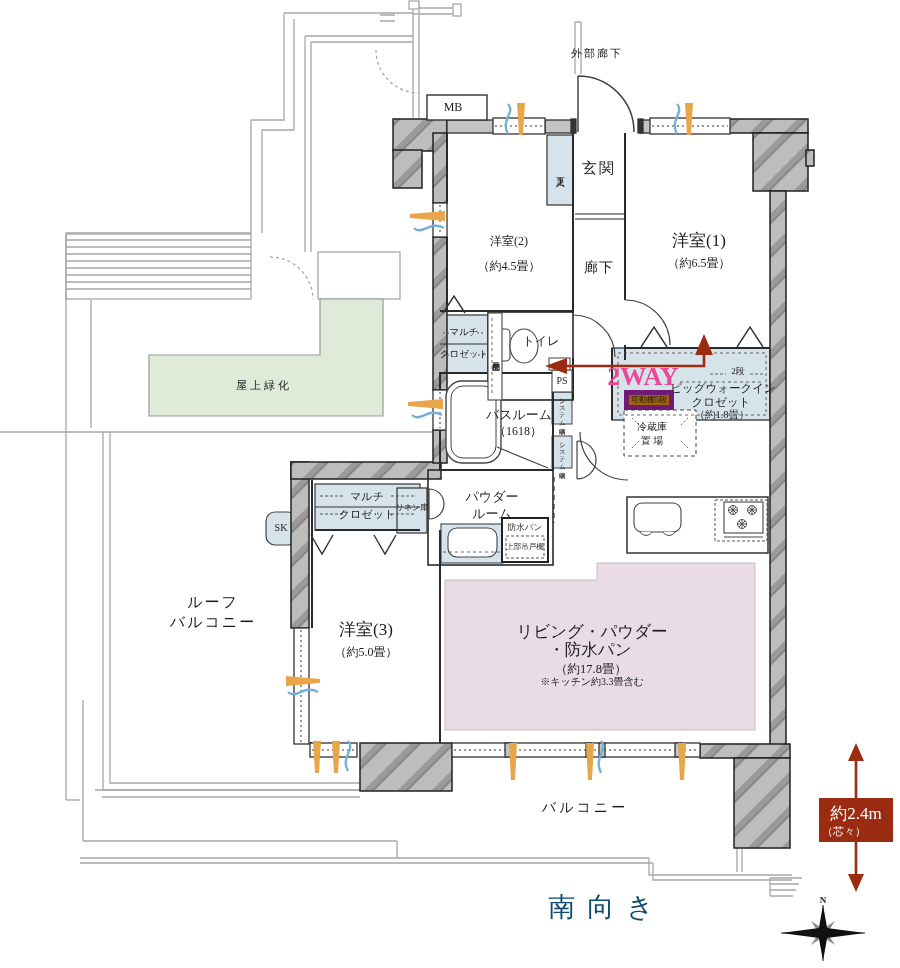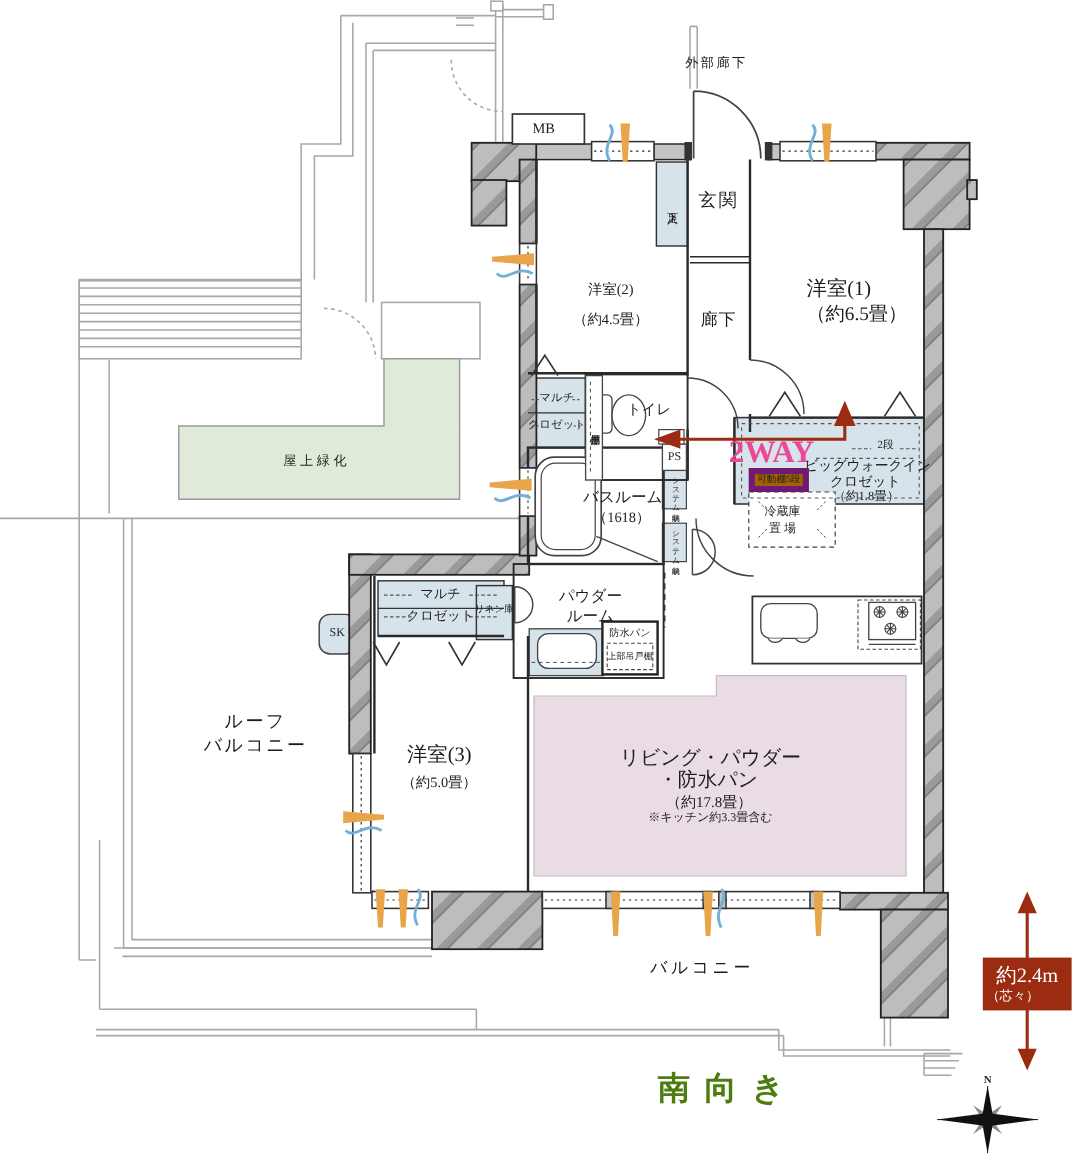--- a/index.html
+++ b/index.html
@@ -4,21 +4,21 @@
 <style>
   html,body{margin:0;padding:0;background:#ffffff;}
   #stage{position:relative;width:900px;height:968px;background:#fff;overflow:hidden;
          font-family:"Liberation Serif","DejaVu Serif",serif;}
   #plan-svg{position:absolute;left:0;top:0;}
   .lbl{position:absolute;transform:translate(-50%,-50%);white-space:nowrap;line-height:1;
        color:#1c1c1c;z-index:5;font-family:"Liberation Serif","DejaVu Serif",serif;}
   .v{writing-mode:vertical-rl;text-orientation:upright;}
   .red{color:#ec4899;font-weight:bold;}
   .white{color:#ffffff;}
-  .orange{color:#4d7c0f;font-weight:bold;}
+  .orange{color:#0c4a6e;}
   .boxed{border:5px solid #701a75;background:#a16207;padding:1px 2px;font-family:Liberation Serif, serif;}
 </style>
 </head>
 <body>
 
 <div id="stage">
 
 <svg id="plan-svg" width="900" height="968" viewBox="0 0 900 968">
   <defs>
     <pattern id="hatch" patternUnits="userSpaceOnUse" width="24" height="24" patternTransform="rotate(45)">
@@ -245,21 +245,21 @@
 </svg>
 
 <div class="lbl" style="left:597px;top:53px;font-size:11px;letter-spacing:2px">外部廊下</div>
 <div class="lbl" style="left:453px;top:107px;font-size:12px">MB</div>
 <div class="lbl" style="left:599px;top:168px;font-size:15px;letter-spacing:2px">玄関</div>
 <div class="lbl v" style="left:560px;top:170px;font-size:9px">下足入</div>
 <div class="lbl" style="left:509px;top:241px;font-size:12px">洋室(2)</div>
 <div class="lbl" style="left:509px;top:266px;font-size:12px">（約4.5畳）</div>
 <div class="lbl" style="left:599px;top:268px;font-size:14px;letter-spacing:1px">廊下</div>
 <div class="lbl" style="left:699px;top:240px;font-size:17px">洋室(1)</div>
-<div class="lbl" style="left:714px;top:263px;font-size:16px">（約6.5畳）</div>
+<div class="lbl" style="left:699px;top:263px;font-size:12px">（約6.5畳）</div>
 <div class="lbl" style="left:464px;top:333px;font-size:9.5px">マルチ</div>
 <div class="lbl" style="left:464px;top:355px;font-size:9.5px">クロゼット</div>
 <div class="lbl v" style="left:495px;top:356px;font-size:8px">上部吊戸棚</div>
 <div class="lbl" style="left:541px;top:341px;font-size:12px">トイレ</div>
 <div class="lbl" style="left:562px;top:381px;font-size:10px">PS</div>
 <div class="lbl red" style="left:643px;top:377px;font-size:26px">2WAY</div>
 <div class="lbl" style="left:738px;top:371px;font-size:9px">2段</div>
 <div class="lbl" style="left:723px;top:389px;font-size:11.5px">ビッグウォークイン</div>
 <div class="lbl" style="left:721px;top:403px;font-size:11.5px">クロゼット</div>
 <div class="lbl" style="left:722px;top:415px;font-size:10.5px">（約1.8畳）</div>

